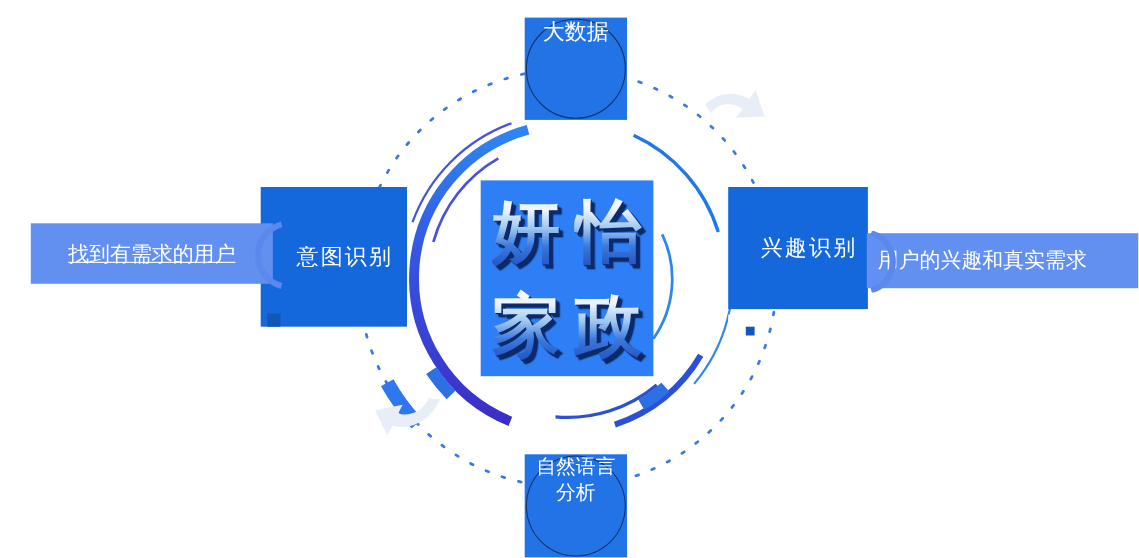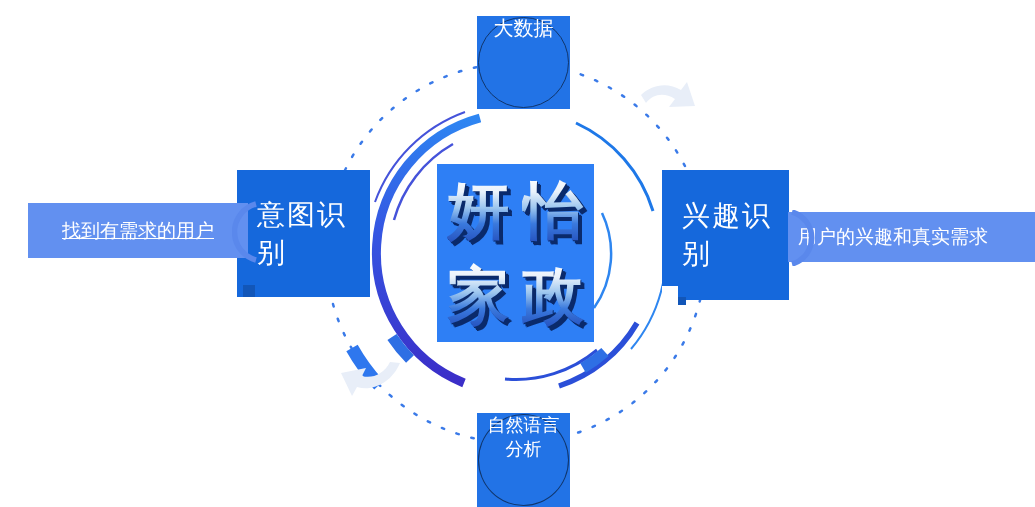--- a/index.html
+++ b/index.html
@@ -13,22 +13,22 @@
   .node-square{position:absolute;background:#2273e6;z-index:2;display:flex;align-items:flex-start;justify-content:center;}
   .node-square .inscribed{position:absolute;inset:1px;border:1.5px solid rgba(13,42,86,.85);border-radius:50%;}
   .node-top{left:477px;top:16px;width:93px;height:93px;}
   .node-bottom{left:477px;top:413px;width:93px;height:94px;}
   .node-label{position:relative;color:#ffffff;font-size:20px;text-align:center;line-height:25px;z-index:1;}
   .node-bottom .node-label{font-size:18px;line-height:24px;}
 
   
   .reco-box{position:absolute;background:#1568dc;z-index:2;display:flex;align-items:center;justify-content:center;}
   .box-left{left:237px;top:170px;width:133px;height:127px;}
-  .box-right{left:662px;top:170px;width:127px;height:130px;justify-content:center;}
-  .reco-label{color:#ffffff;font-size:28px;letter-spacing:2px;font-weight:500;margin-left:20px;}
+  .box-right{left:662px;top:170px;width:127px;height:111px;justify-content:center;}
+  .reco-label{color:#ffffff;font-size:20px;letter-spacing:2px;font-weight:500;margin-left:20px;}
 
   
   .ribbon{position:absolute;background:#6290f0;z-index:2;display:flex;align-items:center;color:#fff;font-size:19px;}
   .ribbon-left{left:28px;top:203px;width:220px;height:55px;justify-content:center;text-decoration:underline;}
   .ribbon-right{left:788px;top:212px;width:282px;height:50px;padding-left:10px;box-sizing:border-box;}
 
   
   .crescent{position:absolute;z-index:3;}
   .crescent-left{left:232px;top:201px;}
   .crescent-right{left:782px;top:210px;}

